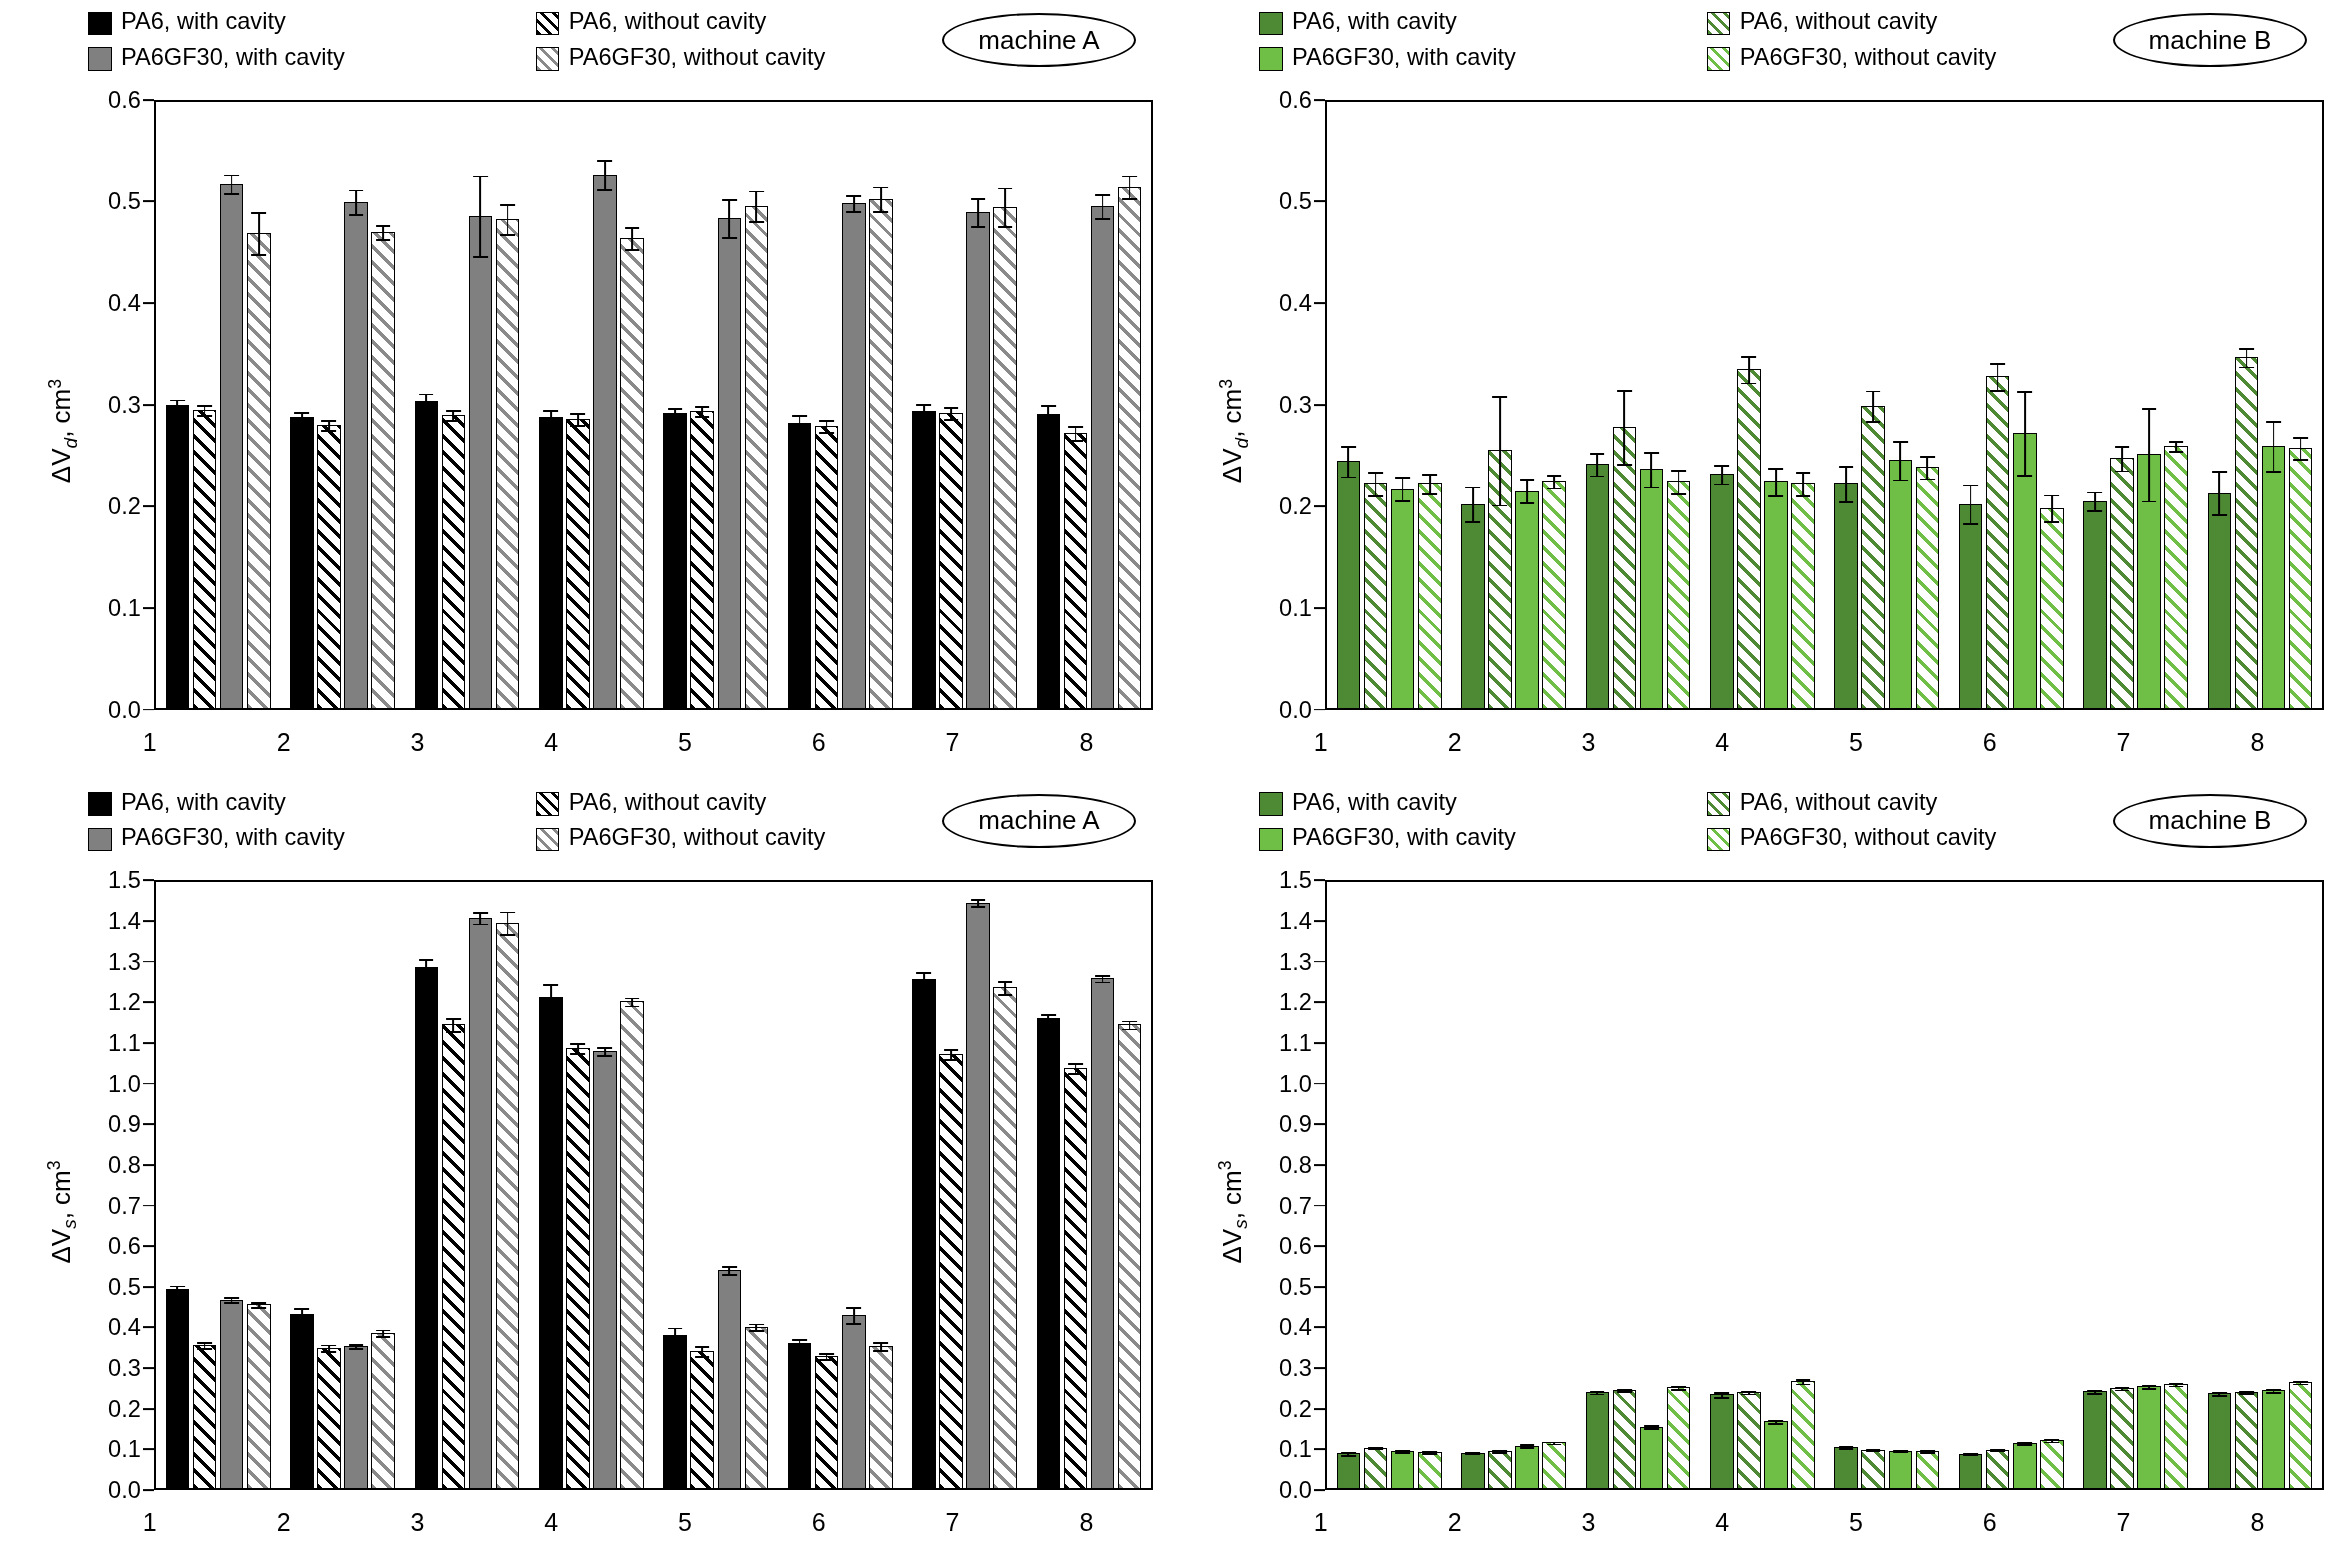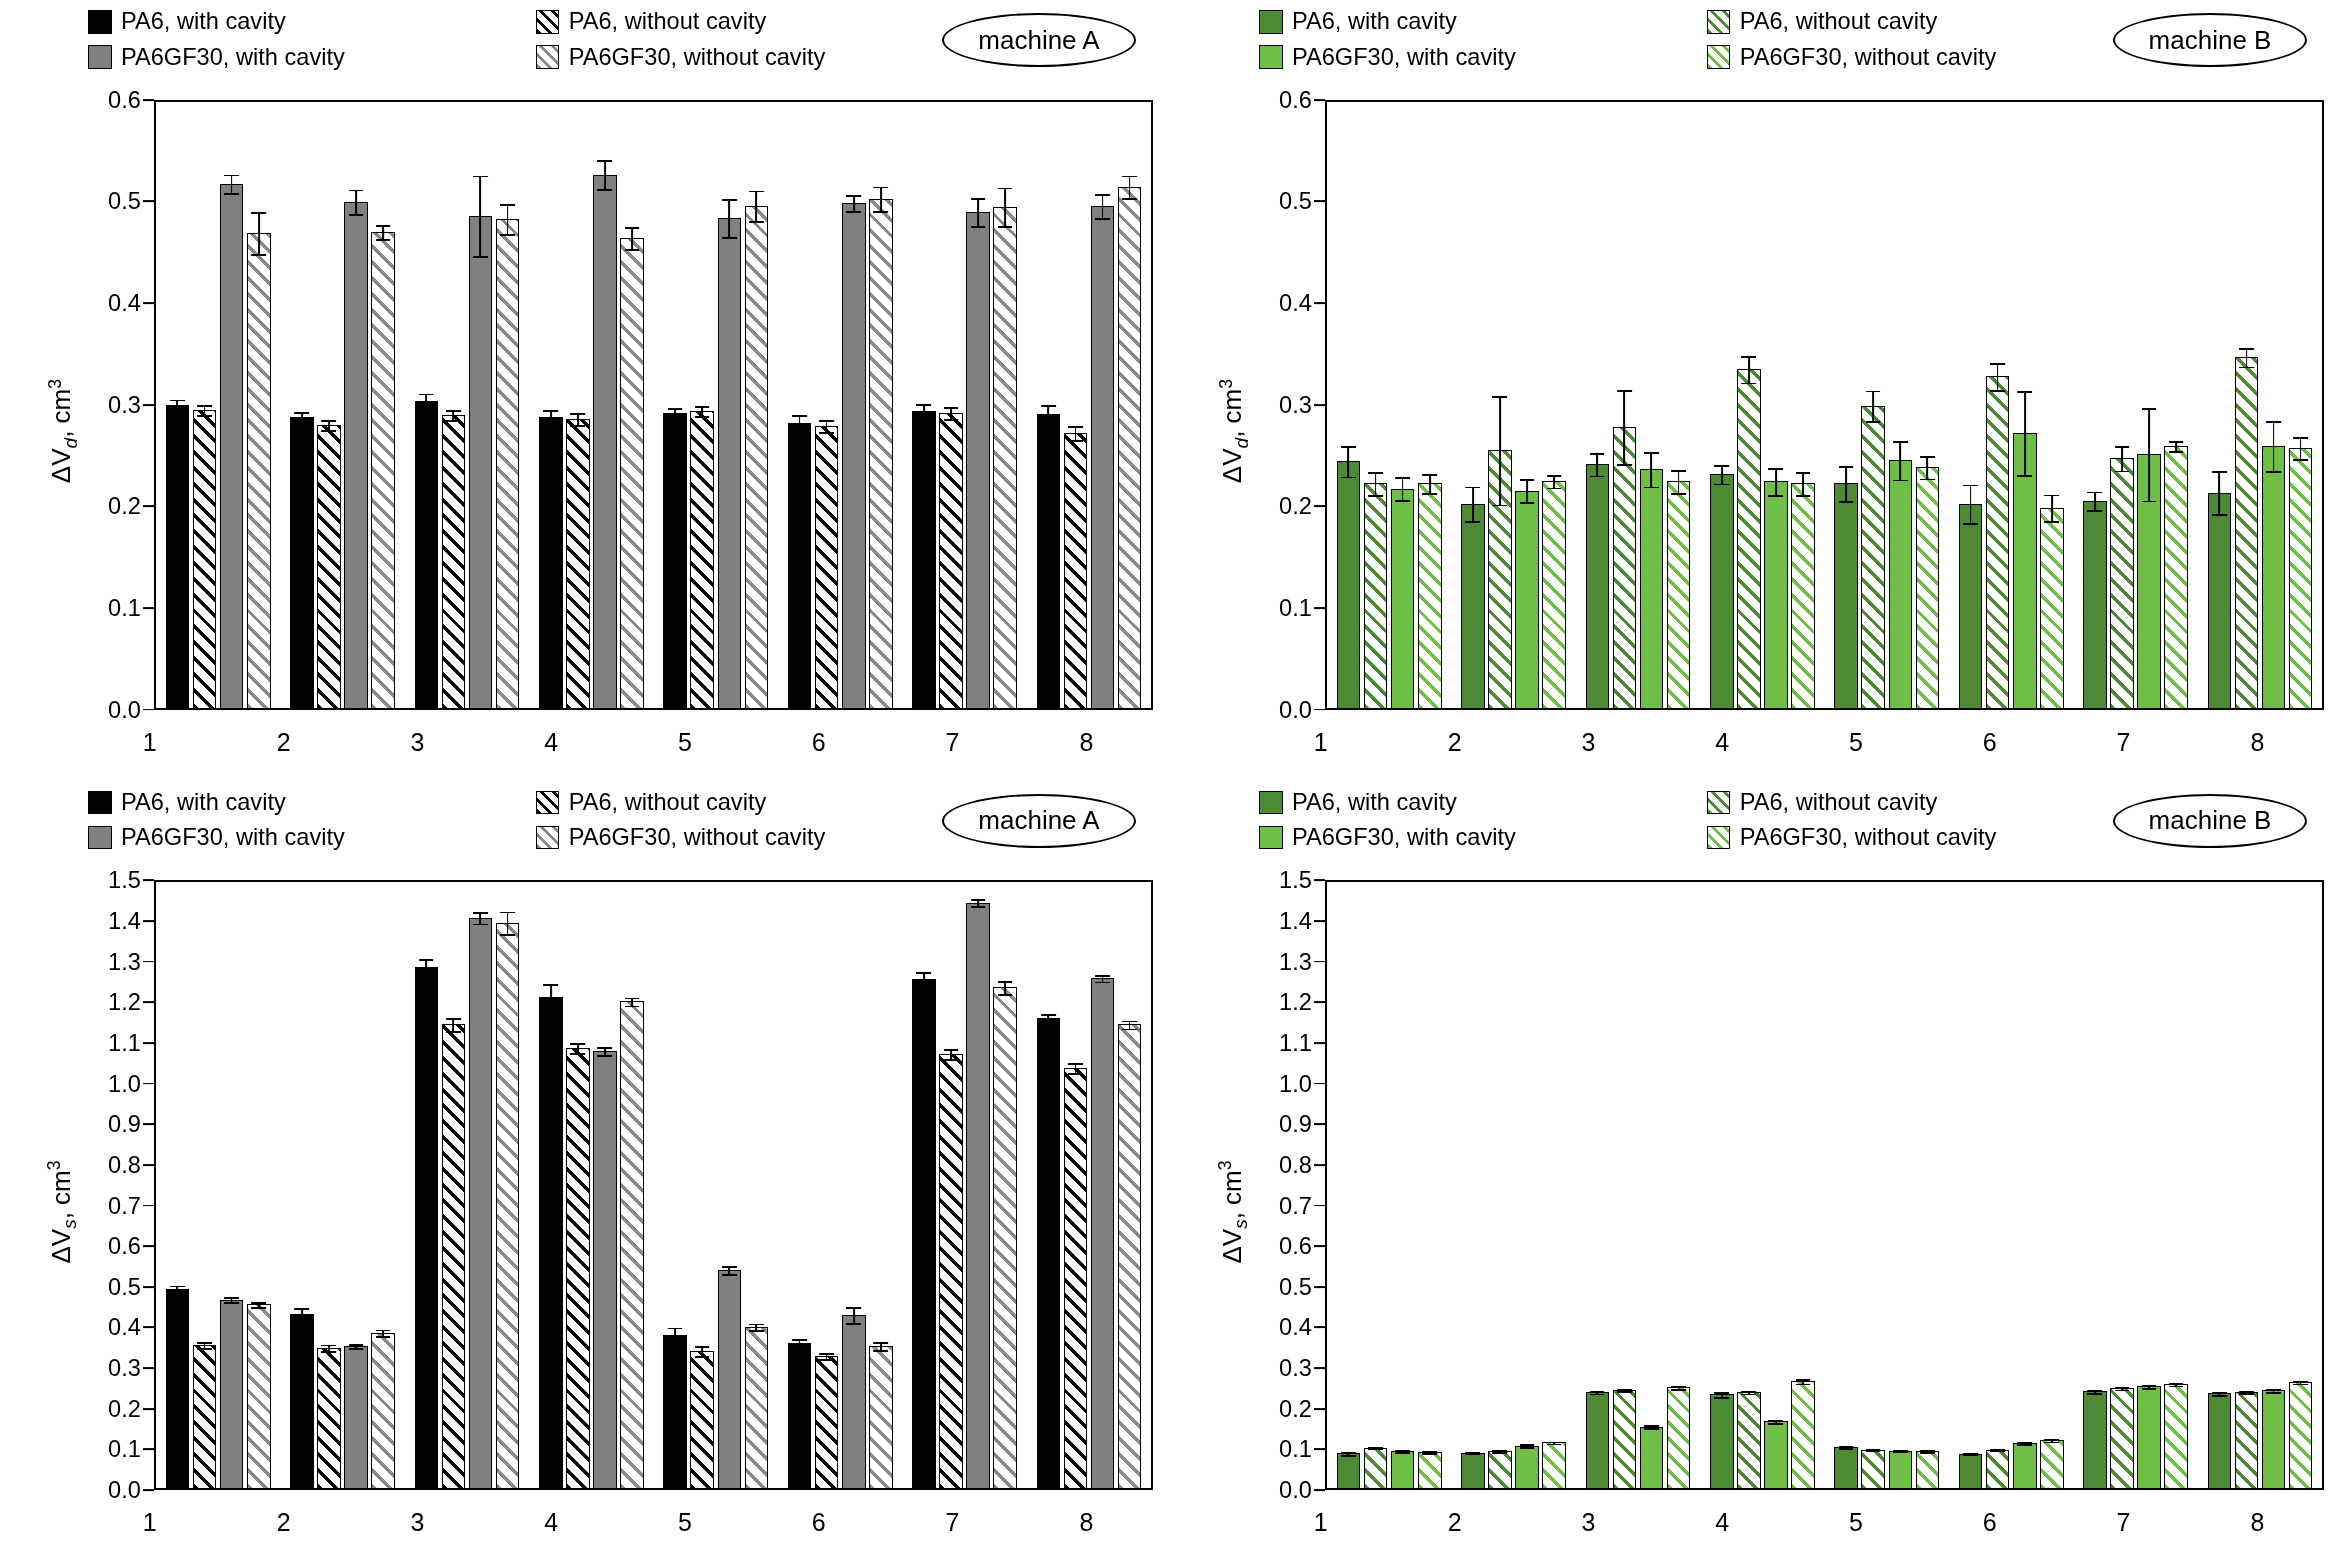--- a/index.html
+++ b/index.html
@@ -29,21 +29,21 @@
     top: 8.3px; left: 88px;
     width: 919px;
     display: grid;
     grid-template-columns: 430px 430px;
     grid-template-rows: auto auto;
     row-gap: 8.3px;
     column-gap: 17.7px;
   }
   .legend-item {
     display: flex;
-    align-items: center;
+    align-items: flex-end;
     gap: 9.4px;
   }
   .swatch {
     width: 23.6px; height: 23.6px;
     border: 1.5px solid #000;
     flex: 0 0 auto;
   }
   .legend-label {
     font-size: 23.6px;
     color: #000;

